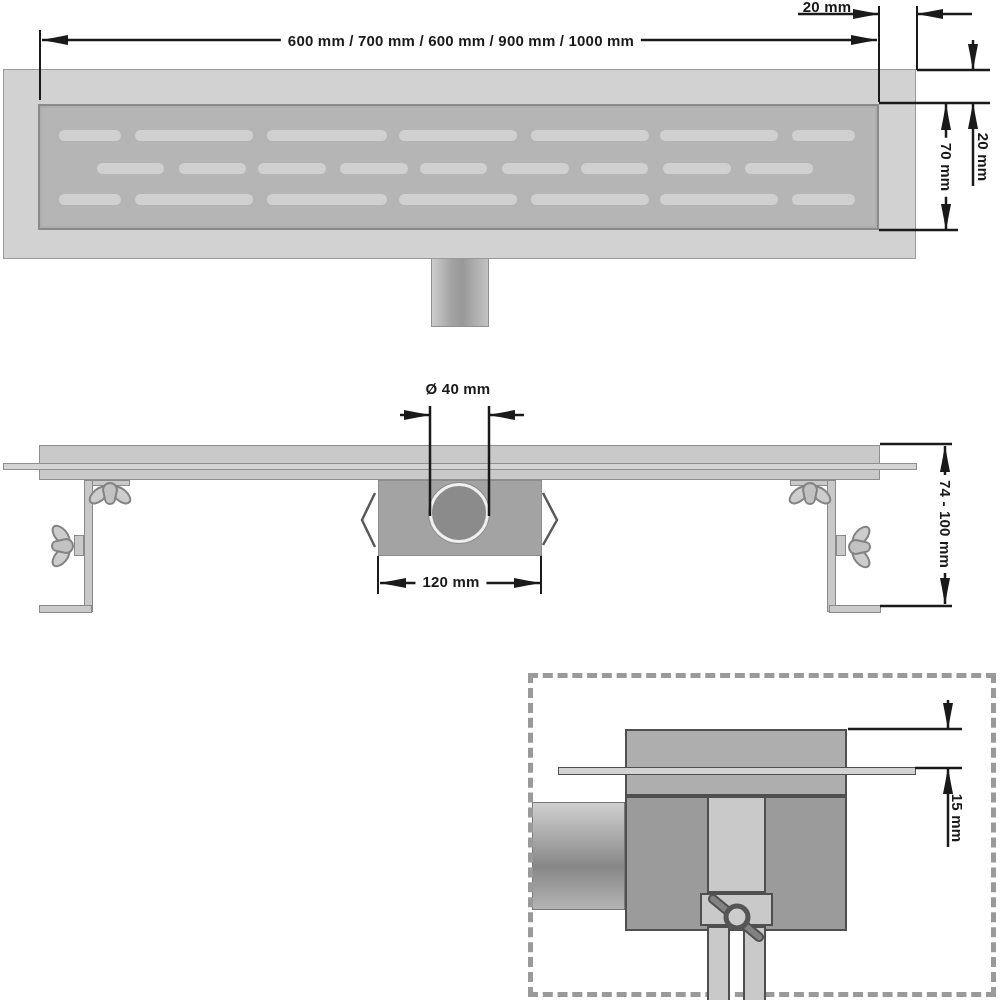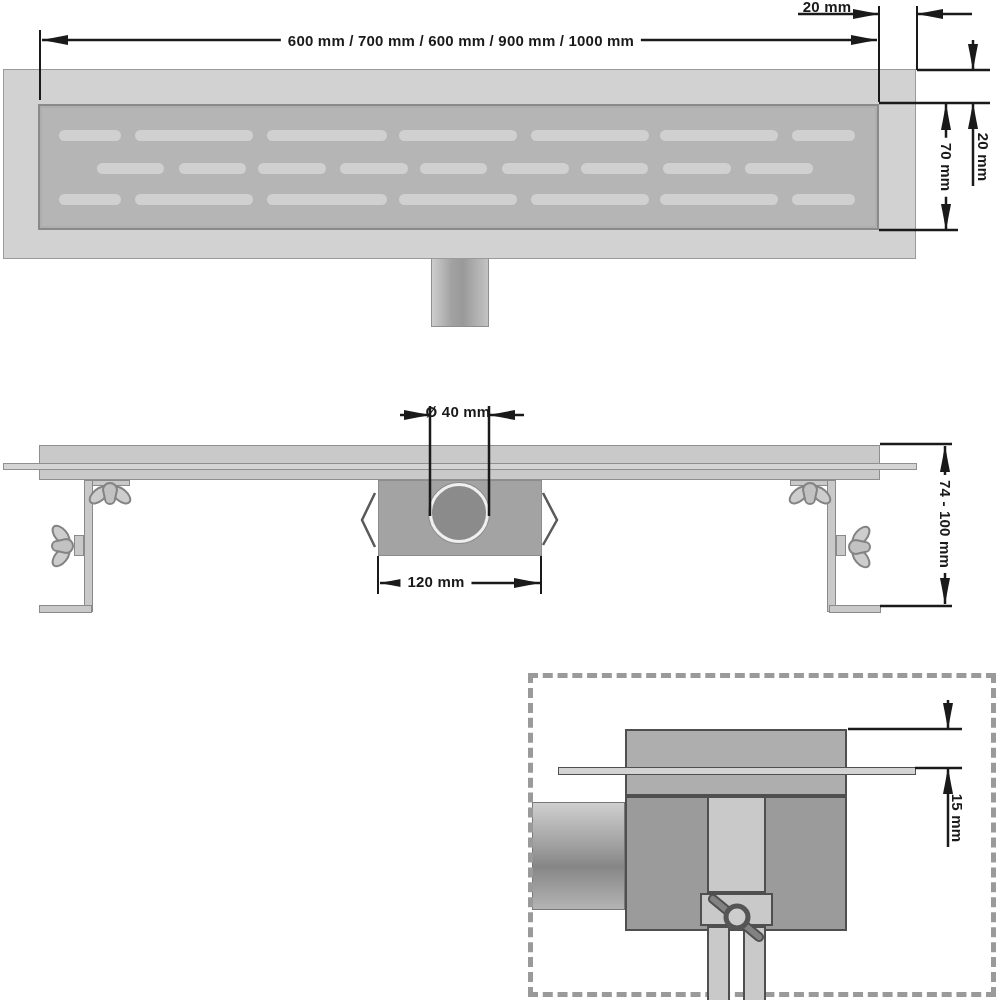--- a/index.html
+++ b/index.html
@@ -172,17 +172,17 @@
       <line x1="713" y1="899" x2="759" y2="937" stroke="#4f4f4f" stroke-width="10" stroke-linecap="round"></line>
       <line x1="713" y1="899" x2="759" y2="937" stroke="#828282" stroke-width="6" stroke-linecap="round"></line>
       <circle cx="737" cy="917" r="11" fill="#cdcdcd" stroke="#555555" stroke-width="5"></circle>
     </g>
   </svg>
 
   <div class="dim-label masked" style="left:461px;top:40px;">600 mm / 700 mm / 600 mm / 900 mm / 1000 mm</div>
   <div class="dim-label" style="left:827px;top:6px;">20 mm</div>
   <div class="dim-label vert" style="left:983px;top:157px;">20 mm</div>
   <div class="dim-label vert masked" style="left:946px;top:167px;">70 mm</div>
-  <div class="dim-label" style="left:458px;top:411px;">Ø 40 mm</div>
-  <div class="dim-label masked" style="left:436px;top:581px;">120 mm</div>
+  <div class="dim-label" style="left:458px;top:388px;">Ø 40 mm</div>
+  <div class="dim-label masked" style="left:451px;top:581px;">120 mm</div>
   <div class="dim-label vert masked" style="left:945px;top:524px;">74 - 100 mm</div>
   <div class="dim-label vert" style="left:957px;top:818px;">15 mm</div>
 </div>
 
 </body></html>

